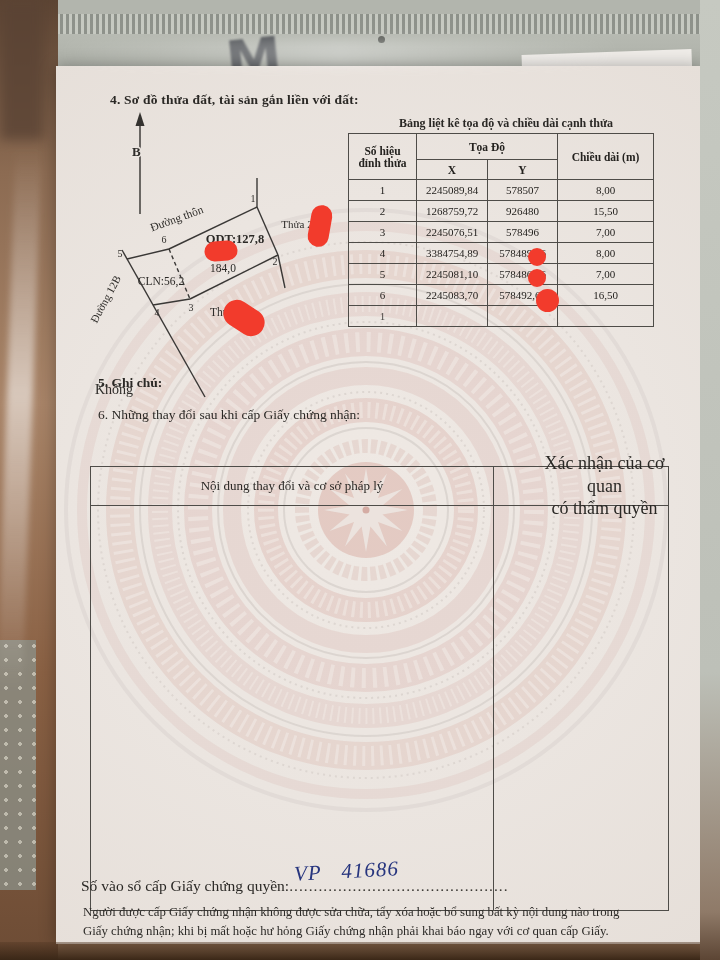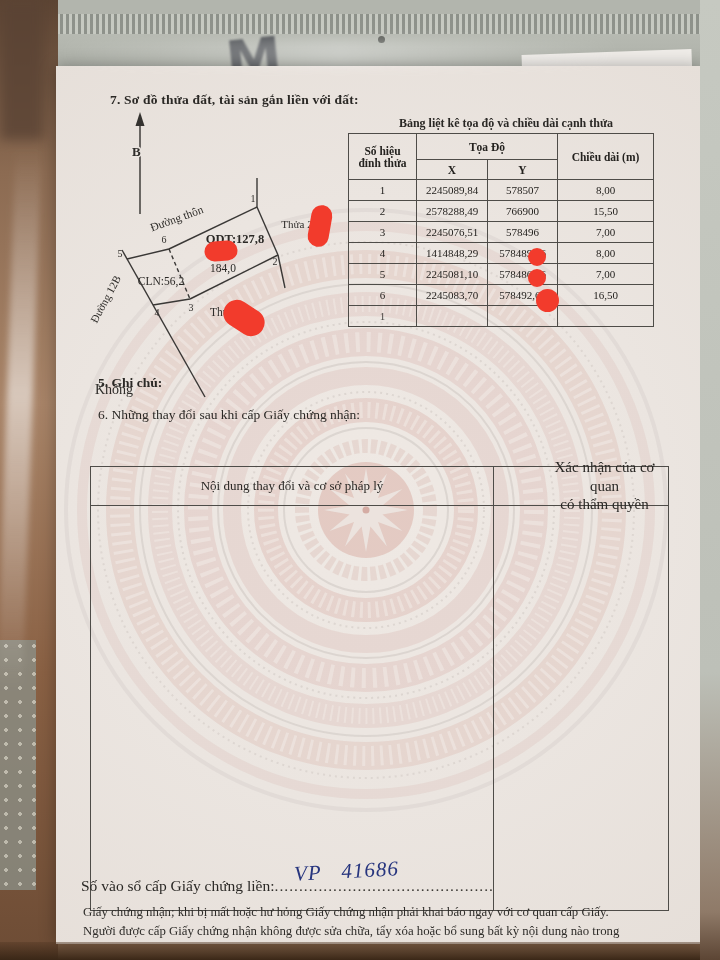--- a/index.html
+++ b/index.html
@@ -52,21 +52,21 @@
   .rd3{left:188px;top:156px;width:23px;height:23px;}
   
   .h5{left:42px;top:291px;font-size:13.5px;font-weight:700;color:#2a2825;margin-top:18px;}
   .khong{left:39px;top:316px;font-size:14px;color:#2e2c29;}
   .h6{left:42px;top:341px;font-size:13.5px;font-weight:400;color:#2a2825;}
   .change-table{left:34px;top:355px;width:577px;height:443px;border:1.2px solid #4e4c48;margin-top:45px;}
   .ct-divider{position:absolute;left:402px;top:0;width:1.2px;height:100%;background:#4e4c48;}
   .ct-header{position:absolute;left:0;top:0;width:100%;height:38px;border-bottom:1.2px solid #4e4c48;display:flex;}
   .ct-left{width:402px;display:flex;align-items:center;justify-content:center;font-size:13px;color:#2a2825;}
   .ct-right{flex:1;display:flex;flex-direction:column;align-items:center;justify-content:center;
-    font-size:15px;line-height:1.25;color:#2a2825;text-align:center;padding-left:48px;}
+    font-size:18px;line-height:1.25;color:#2a2825;text-align:center;padding-left:48px;}
   
   .serial{left:25px;top:811px;font-size:15.5px;color:#2a2825;white-space:nowrap;}
   .dots{display:inline-block;width:220px;overflow:hidden;vertical-align:bottom;letter-spacing:1px;color:#3a3833;}
   .hand{position:absolute;left:238px;top:793px;font-size:21px;font-style:italic;color:#27357E;
     transform:rotate(-3deg);letter-spacing:1px;word-spacing:14px;white-space:nowrap;z-index:3;}
   .notice{left:27px;top:837px;width:594px;font-size:12.8px;line-height:1.5;color:#2e2c29;}
 </style>
 </head>
 <body>
 
@@ -104,21 +104,21 @@
         <circle cx="310" cy="444" r="82" stroke="rgba(160,150,145,0.22)" stroke-width="2"></circle>
         <circle cx="310" cy="444" r="64" stroke="rgba(195,128,118,0.16)" stroke-width="14" stroke-dasharray="6 3"></circle>
         <circle cx="310" cy="444" r="48" fill="rgba(205,140,128,0.32)"></circle>
       </g>
       <polygon points="310,402 314.4,427.6 331,407.6 322,432 346.4,423 326.4,439.6 352,444 326.4,448.4 346.4,465 322,456 331,480.4 314.4,460.4 310,486 305.6,460.4 289,480.4 298,456 273.6,465 293.6,448.4 268,444 293.6,439.6 273.6,423 298,432 289,407.6 305.6,427.6" fill="#ece6e1" opacity="0.9"></polygon>
       <circle cx="310" cy="444" r="3.5" fill="rgba(190,118,106,0.5)"></circle>
     </svg>
 
     <div class="content">
 
-      <div class="abs h4">7. Sơ đồ thửa đất, tài sản gắn liền với đất:</div>
+      <div class="abs h4">4. Sơ đồ thửa đất, tài sản gắn liền với đất:</div>
 
       <svg class="diag" width="646" height="878" viewBox="0 0 646 878" style="z-index:2;font-family:'Liberation Serif','DejaVu Serif',serif;">
 
         <g stroke="#34322f" stroke-width="1.4">
           <line x1="84" y1="148" x2="84" y2="58"></line>
           <polygon points="84,46 79.5,60 88.5,60" fill="#34322f" stroke="none"></polygon>
         </g>
         <text x="76" y="90" font-size="13" font-weight="bold" fill="#2f2d2a" style="paint-order:stroke" stroke="#ebe5e0" stroke-width="3">B</text>
 
         <g stroke="#3a3836" stroke-width="1.4" fill="none">
@@ -181,33 +181,33 @@
             <td class="hd">Y</td>
           </tr>
           <tr class="r-b">
             <td class="num">1</td>
             <td class="num">2245089,84</td>
             <td class="num">578507</td>
             <td class="num">8,00</td>
           </tr>
           <tr class="r-b">
             <td class="num">2</td>
-            <td class="num">2578288,49</td>
-            <td class="num">766900</td>
+            <td class="num">1268759,72</td>
+            <td class="num">926480</td>
             <td class="num">15,50</td>
           </tr>
           <tr class="r-b">
             <td class="num">3</td>
             <td class="num">2245076,51</td>
             <td class="num">578496</td>
             <td class="num">7,00</td>
           </tr>
           <tr class="r-b">
             <td class="num">4</td>
-            <td class="num">1414848,29</td>
+            <td class="num">3384754,89</td>
             <td class="num">578489,66</td>
             <td class="num">8,00</td>
           </tr>
           <tr class="r-b">
             <td class="num">5</td>
             <td class="num">2245081,10</td>
             <td class="num">578486,16</td>
             <td class="num">7,00</td>
           </tr>
           <tr class="r-b">
@@ -238,26 +238,26 @@
           <div class="ct-left">Nội dung thay đổi và cơ sở pháp lý</div>
           <div class="ct-right">
             <div>Xác nhận của cơ quan</div>
             <div>có thẩm quyền</div>
           </div>
         </div>
         <div class="ct-divider"></div>
       </div>
 
       <div class="abs serial">
-        <span>Số vào sổ cấp Giấy chứng liền:</span><span class="dots">..................................................................</span>
+        <span>Số vào sổ cấp Giấy chứng quyền:</span><span class="dots">..................................................................</span>
       </div>
       <div class="hand">VP 41686</div>
       <div class="abs notice">
+        <div>Người được cấp Giấy chứng nhận không được sửa chữa, tẩy xóa hoặc bổ sung bất kỳ nội dung nào trong</div>
         <div>Giấy chứng nhận; khi bị mất hoặc hư hỏng Giấy chứng nhận phải khai báo ngay với cơ quan cấp Giấy.</div>
-        <div>Người được cấp Giấy chứng nhận không được sửa chữa, tẩy xóa hoặc bổ sung bất kỳ nội dung nào trong</div>
       </div>
 
     </div>
   </div>
 
   <div class="streak1"></div>
   <div class="streak2"></div>
   <div class="wood-bottom"></div>
   <div class="right-strip"></div>
 </div>

